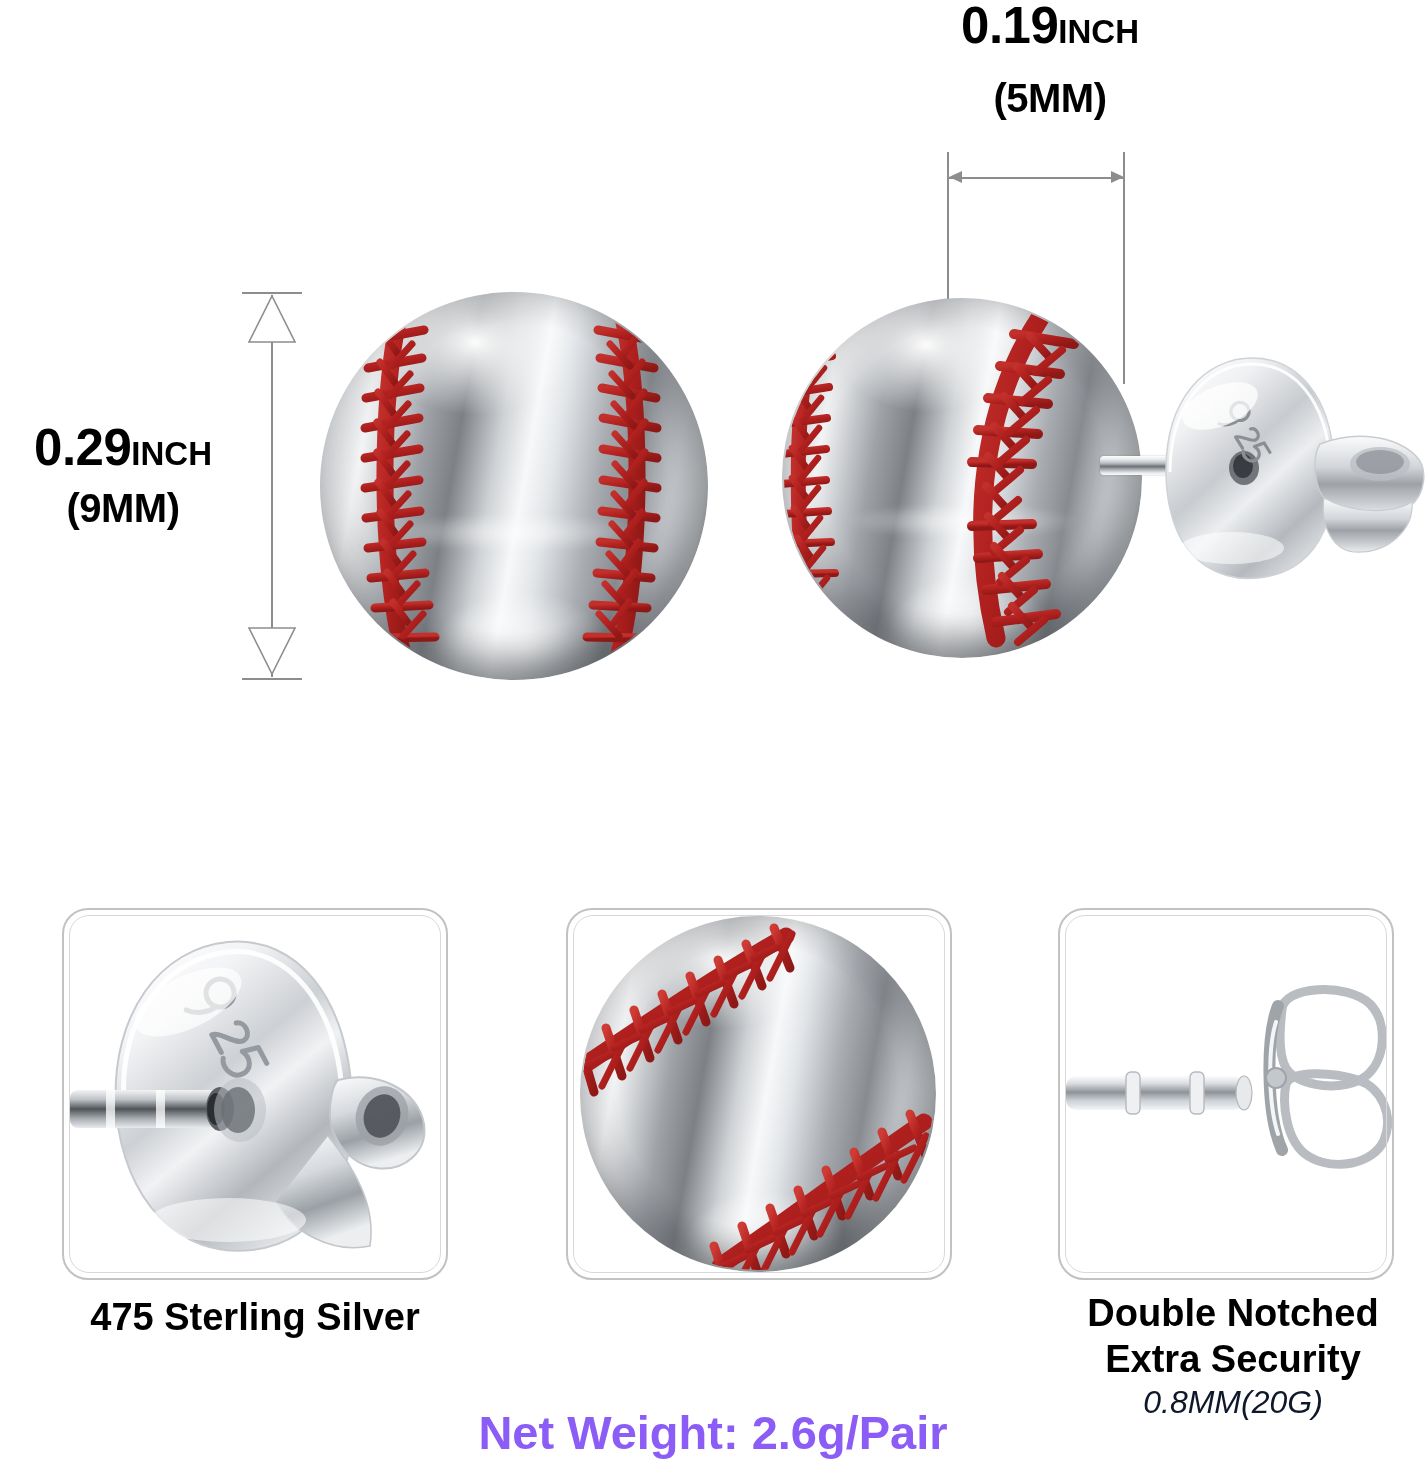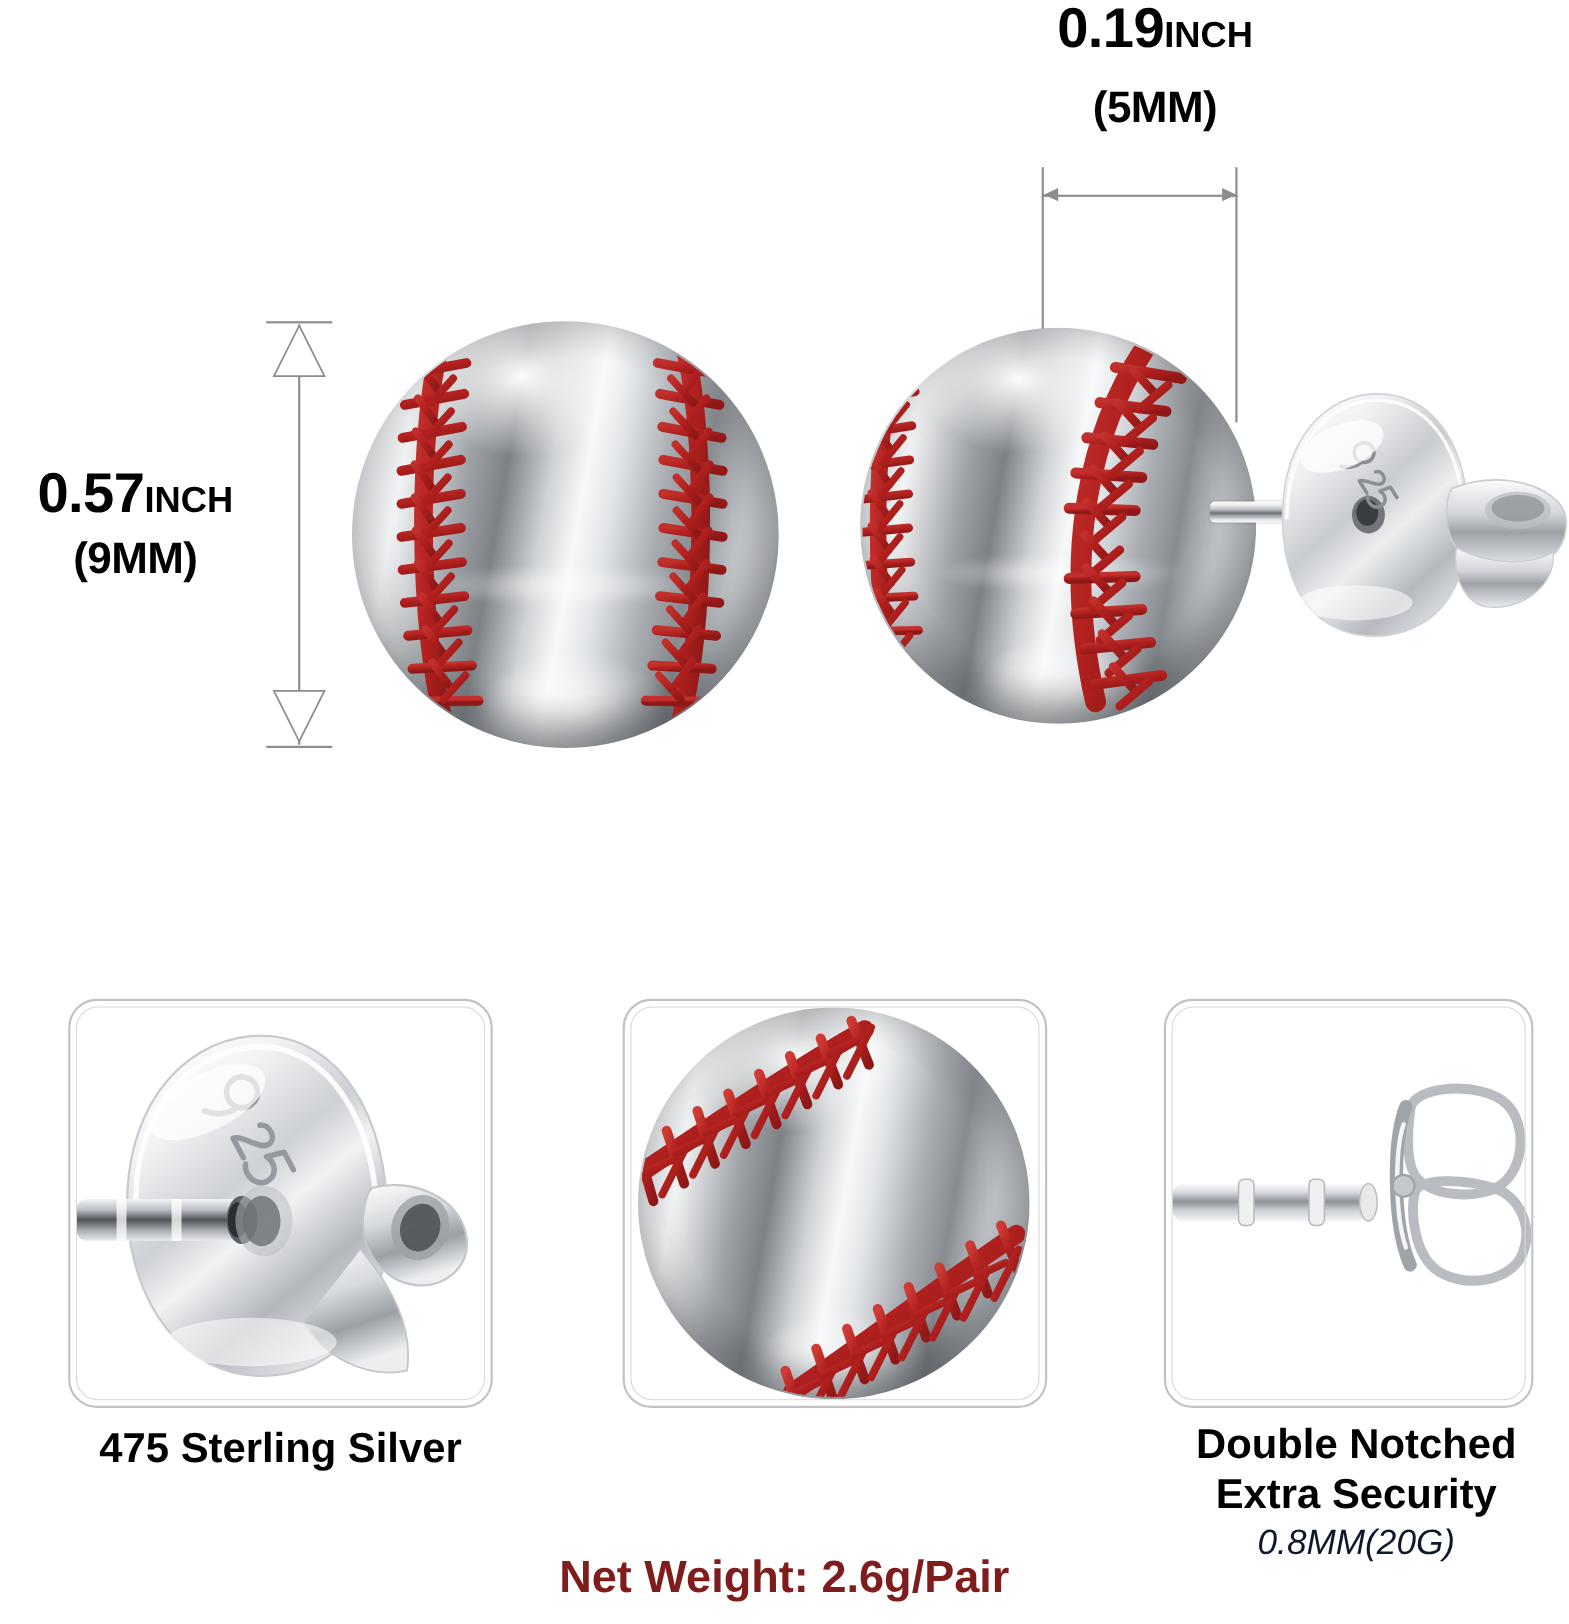--- a/index.html
+++ b/index.html
@@ -57,21 +57,21 @@
 
   
   .fbox{position:absolute;border:2.5px solid #c2c2c2;border-radius:26px;background:#fff;box-sizing:border-box;}
   .fbox:after{content:"";position:absolute;left:5px;top:5px;right:5px;bottom:5px;
     border:1.5px solid #d8d8d8;border-radius:20px;pointer-events:none;}
   .fcap{position:absolute;text-align:center;font-weight:700;color:#000;}
   .fcap .big{font-size:38px;line-height:46px;}
   .fcap .sub{font-size:32px;line-height:40px;color:#0f172a;font-weight:400;font-style:italic;}
 
   .netw{position:absolute;left:0;top:1408px;width:1426px;text-align:center;
-    font-size:41px;font-weight:700;line-height:50px;color:#7f1d1d;}
+    font-size:47px;font-weight:700;line-height:50px;color:#8b5cf6;}
 
   
   .post{position:absolute;border-radius:4px;
     background:linear-gradient(180deg,#fdfdfd 0%,#e8eaec 18%,#b9bdc2 38%,#6f7479 55%,#aeb2b7 72%,#e6e8ea 88%,#fafafa 100%);
     box-shadow:0 0 2px rgba(0,0,0,.25);}
 </style>
 </head>
 <body>
 
 <div class="stage">
@@ -82,21 +82,21 @@
   </div>
 
   <div class="ext-line vline" style="left:947px;top:152px;height:355px;"></div>
   <div class="ext-line vline" style="left:1123px;top:152px;height:232px;"></div>
   <div class="ext-line hline" style="left:947px;top:177px;width:178px;"></div>
 
   <div class="tri" style="left:949px;top:171px;border-top:6px solid transparent;border-bottom:6px solid transparent;border-right:13px solid #8d8d8d;"></div>
   <div class="tri" style="left:1111px;top:171px;border-top:6px solid transparent;border-bottom:6px solid transparent;border-left:13px solid #8d8d8d;"></div>
 
   <div class="dim-text" id="dim-left">
-    <div class="l1"><span>0.57</span><span class="small">INCH</span></div>
+    <div class="l1"><span>0.29</span><span class="small">INCH</span></div>
     <div class="l2">(9MM)</div>
   </div>
 
   <div class="ext-line hline" style="left:242px;top:292px;width:60px;"></div>
   <div class="ext-line hline" style="left:242px;top:678px;width:60px;"></div>
   <div class="ext-line vline" style="left:271px;top:295px;height:382px;"></div>
 
   <svg style="position:absolute;left:238px;top:293px;" width="68" height="52">
     <polygon points="34,3 57,49 11,49" fill="#ffffff" stroke="#8d8d8d" stroke-width="1.6"></polygon>
   </svg>

